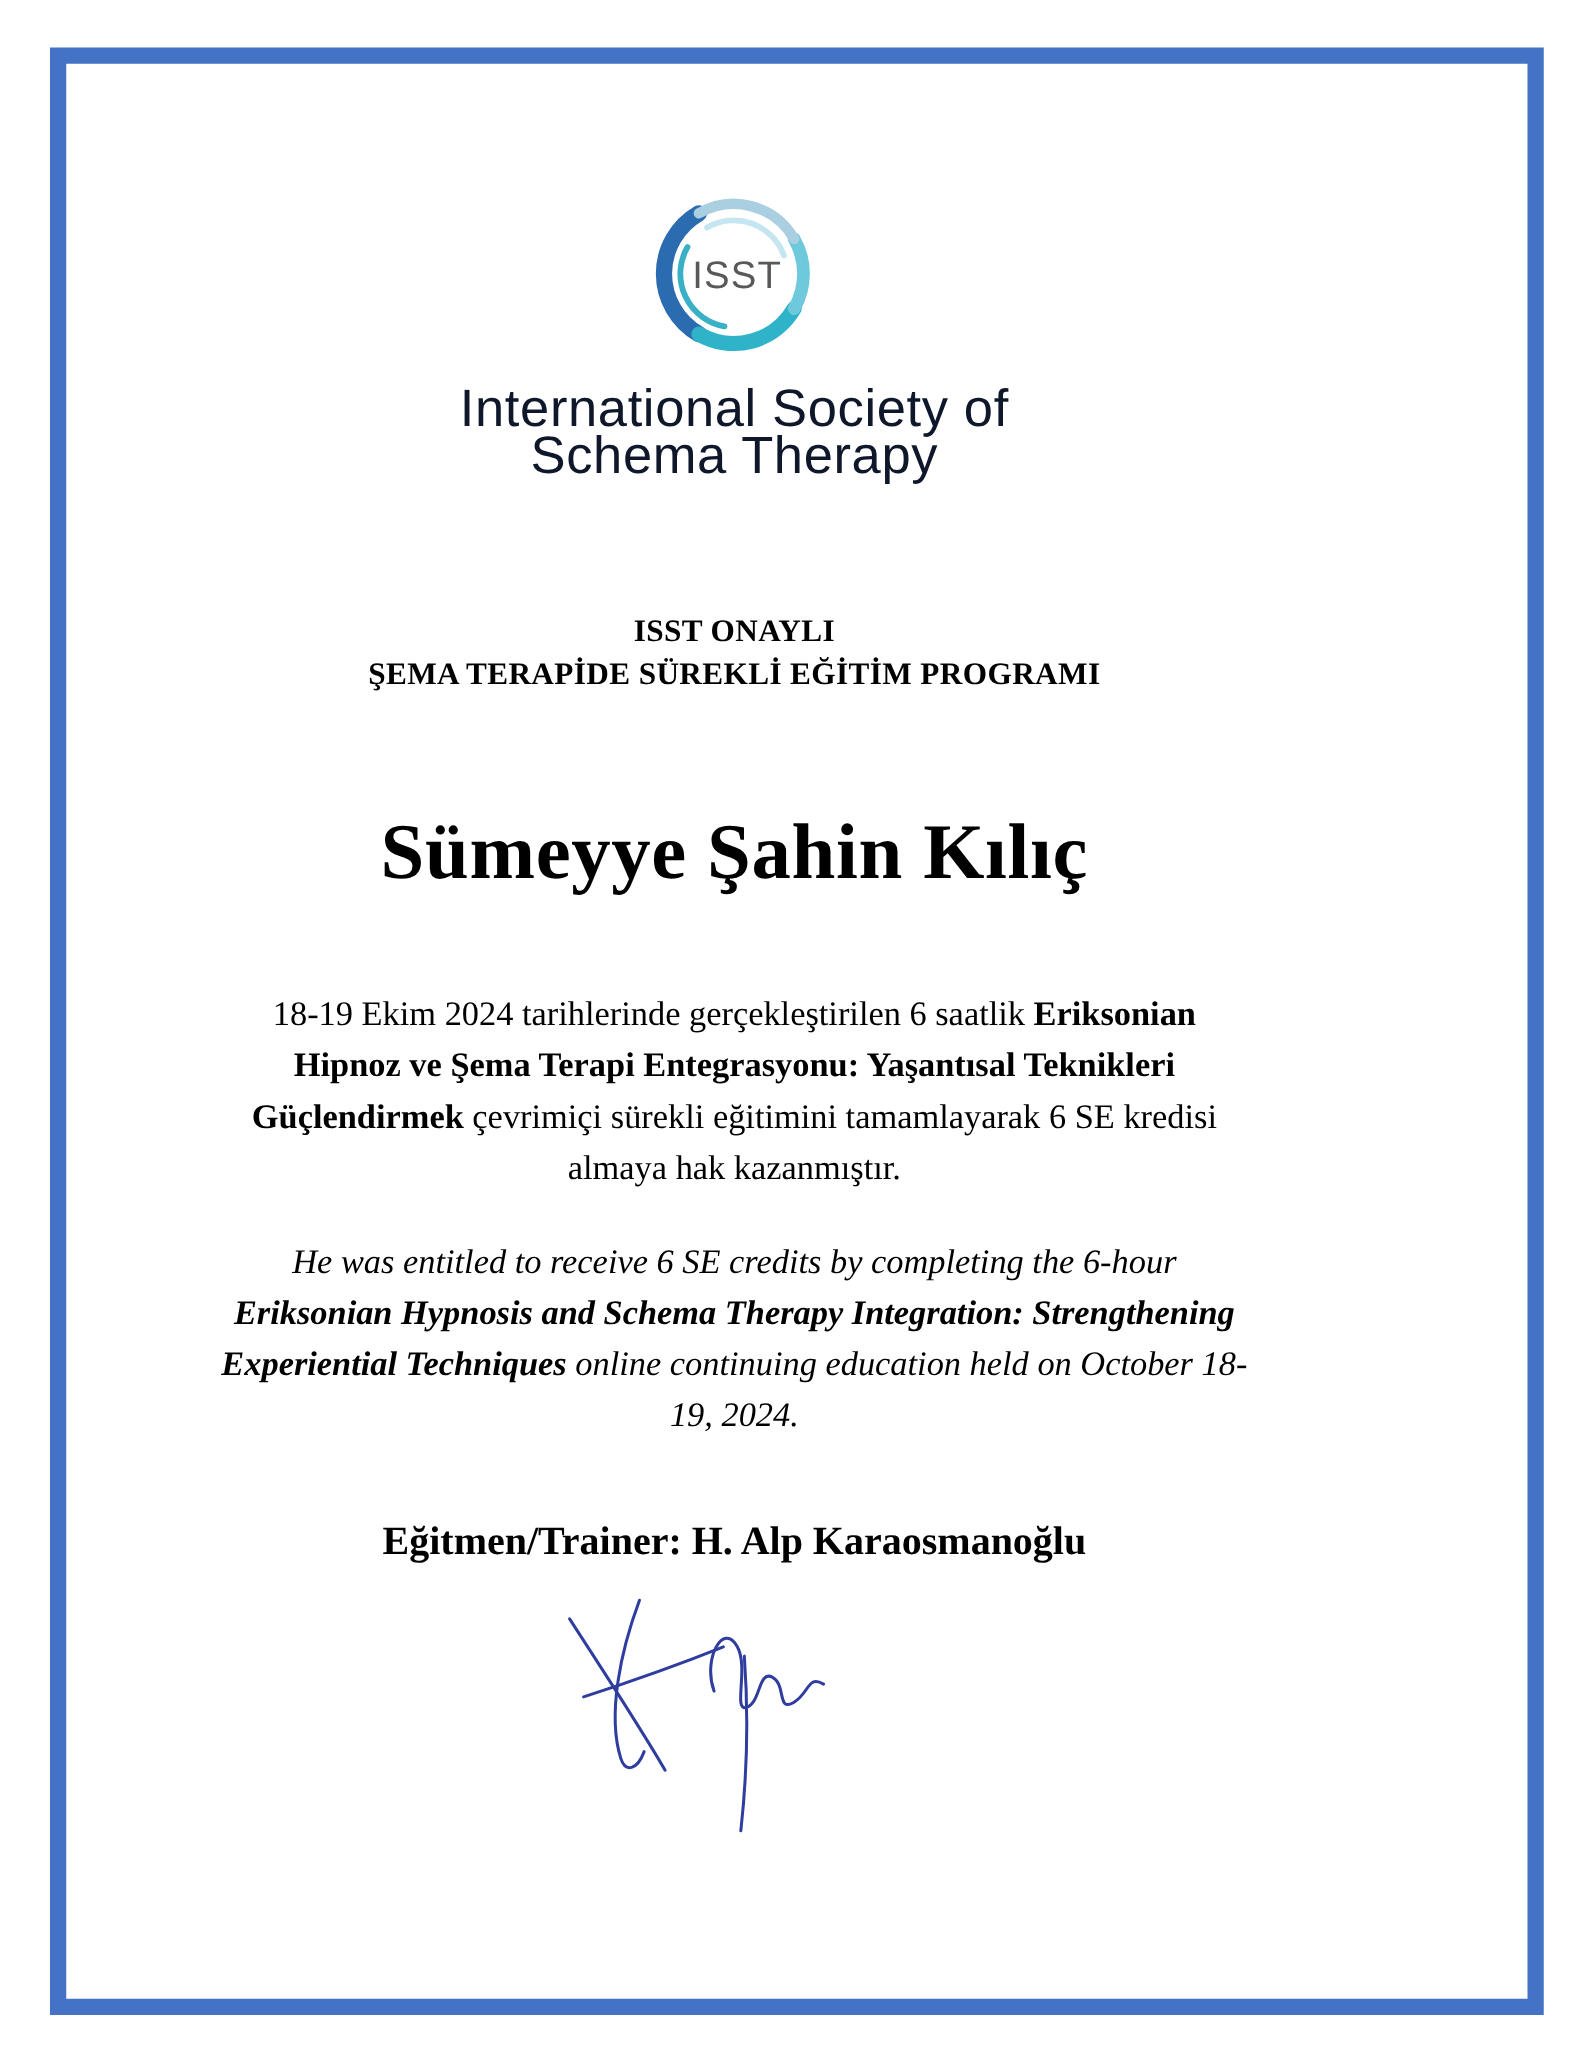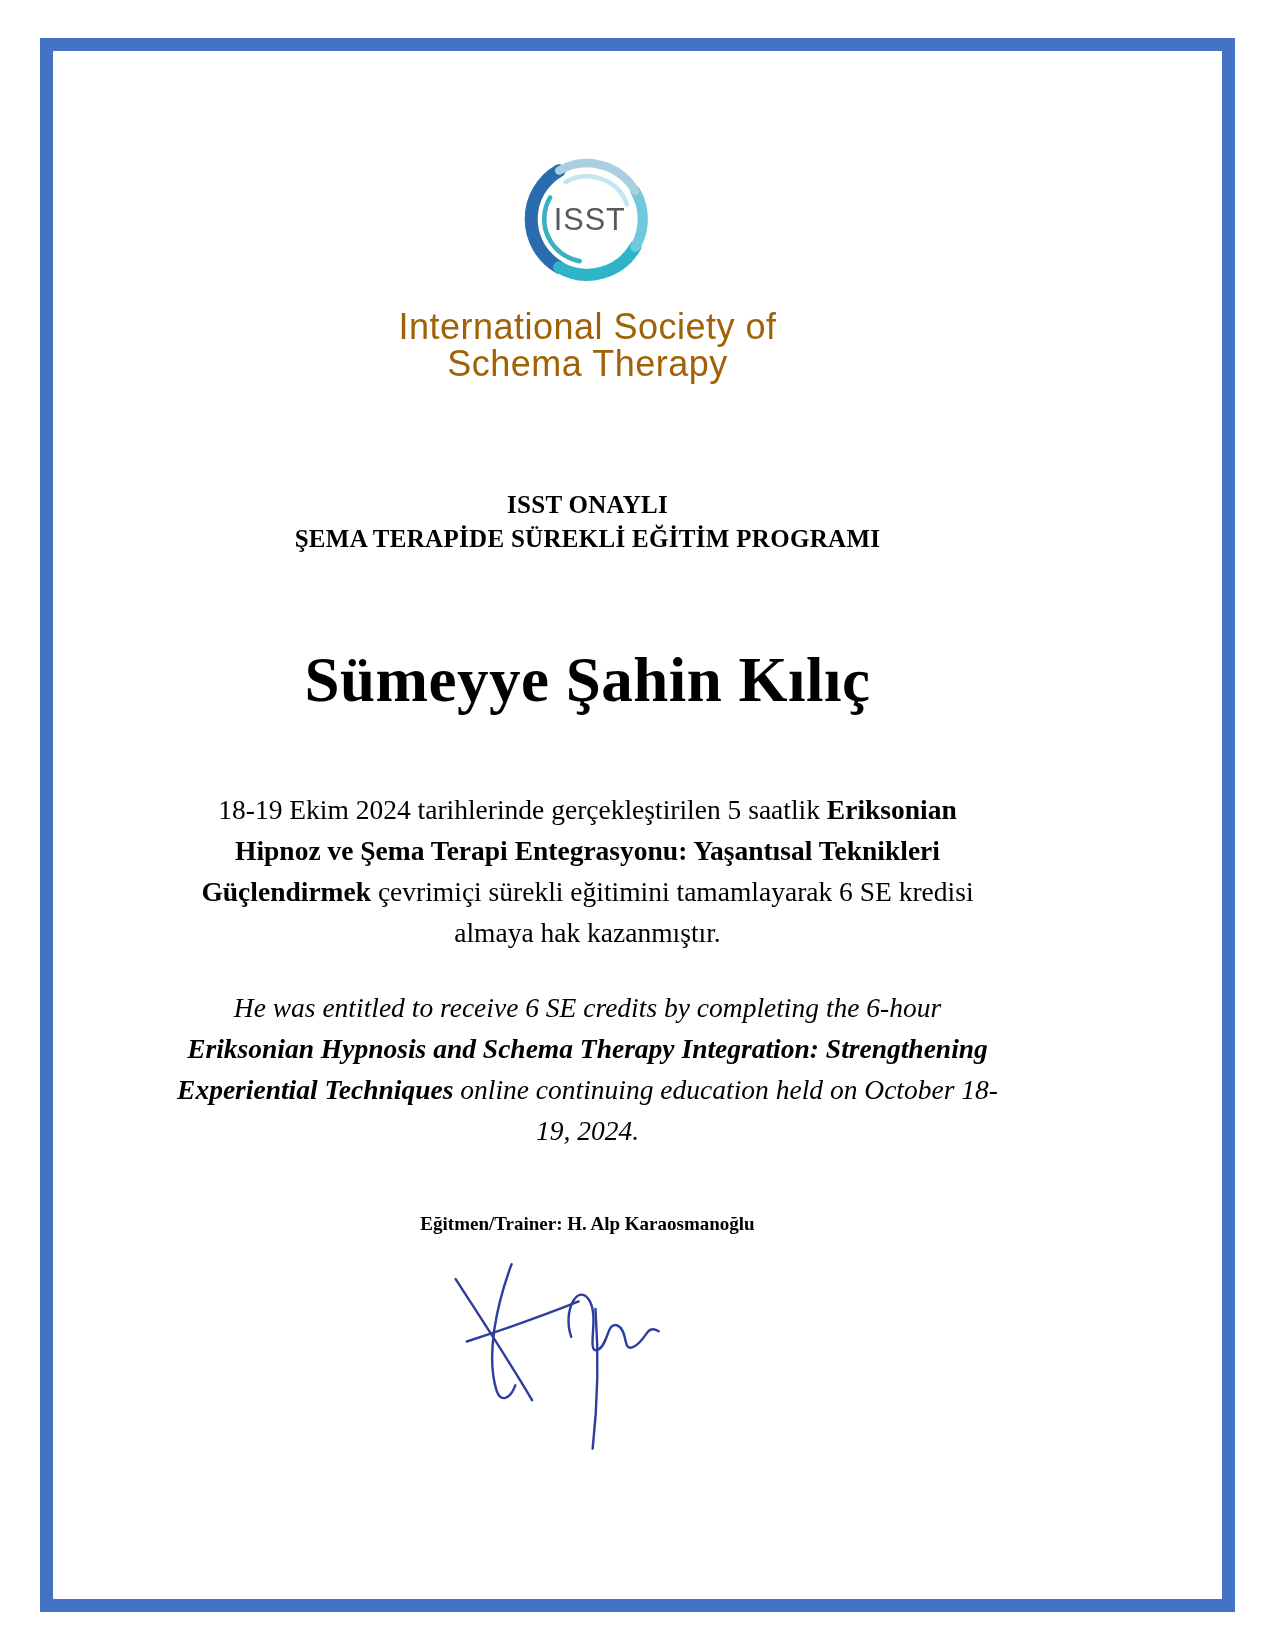--- a/index.html
+++ b/index.html
@@ -34,22 +34,22 @@
   }
   .logo-circle {
     width: 158px;
     height: 158px;
     display: block;
     margin: 0 auto;
   }
   .org-name {
     margin-top: 10px;
     font-family: "Liberation Sans", sans-serif;
-    color: #a16207;
-    font-size: 36px;
+    color: #0f172a;
+    font-size: 42px;
     line-height: 37px;
     letter-spacing: 0.5px;
   }
   .header-block {
     margin-top: 106px;
     font-weight: bold;
     font-size: 25px;
     line-height: 34px;
     letter-spacing: 0.3px;
   }
@@ -64,21 +64,21 @@
     margin: 0 auto;
     max-width: 830px;
     font-size: 27.5px;
     line-height: 41px;
   }
   .para-tr { margin-top: 72px; }
   .para-en { margin-top: 34px; font-style: italic; }
   .bold-seg { font-weight: bold; }
   .trainer-line {
     margin-top: 62px;
-    font-size: 19px;
+    font-size: 32px;
     font-weight: bold;
   }
   .signature-wrap {
     margin-top: 18px;
   }
   .signature-svg {
     width: 300px;
     height: 205px;
   }
 </style>
@@ -117,21 +117,21 @@
     
     <div class="header-block">
       <div>ISST ONAYLI</div>
       <div>ŞEMA TERAPİDE SÜREKLİ EĞİTİM PROGRAMI</div>
     </div>
 
     
     <div class="recipient-name">Sümeyye Şahin Kılıç</div>
 
     
-    <p class="body-paragraph para-tr"><span>18-19 Ekim 2024 tarihlerinde gerçekleştirilen 5 saatlik </span><span class="bold-seg">Eriksonian Hipnoz ve Şema Terapi Entegrasyonu: Yaşantısal Teknikleri Güçlendirmek</span><span> çevrimiçi sürekli eğitimini tamamlayarak 6 SE kredisi almaya hak kazanmıştır.</span></p>
+    <p class="body-paragraph para-tr"><span>18-19 Ekim 2024 tarihlerinde gerçekleştirilen 6 saatlik </span><span class="bold-seg">Eriksonian Hipnoz ve Şema Terapi Entegrasyonu: Yaşantısal Teknikleri Güçlendirmek</span><span> çevrimiçi sürekli eğitimini tamamlayarak 6 SE kredisi almaya hak kazanmıştır.</span></p>
 
     
     <p class="body-paragraph para-en"><span>He was entitled to receive 6 SE credits by completing the 6-hour </span><span class="bold-seg">Eriksonian Hypnosis and Schema Therapy Integration: Strengthening Experiential Techniques</span><span> online continuing education held on October 18-19, 2024.</span></p>
 
     
     <div class="trainer-line">Eğitmen/Trainer: H. Alp Karaosmanoğlu</div>
 
     
     <div class="signature-wrap">
       <svg class="signature-svg" viewBox="0 0 320 220">

